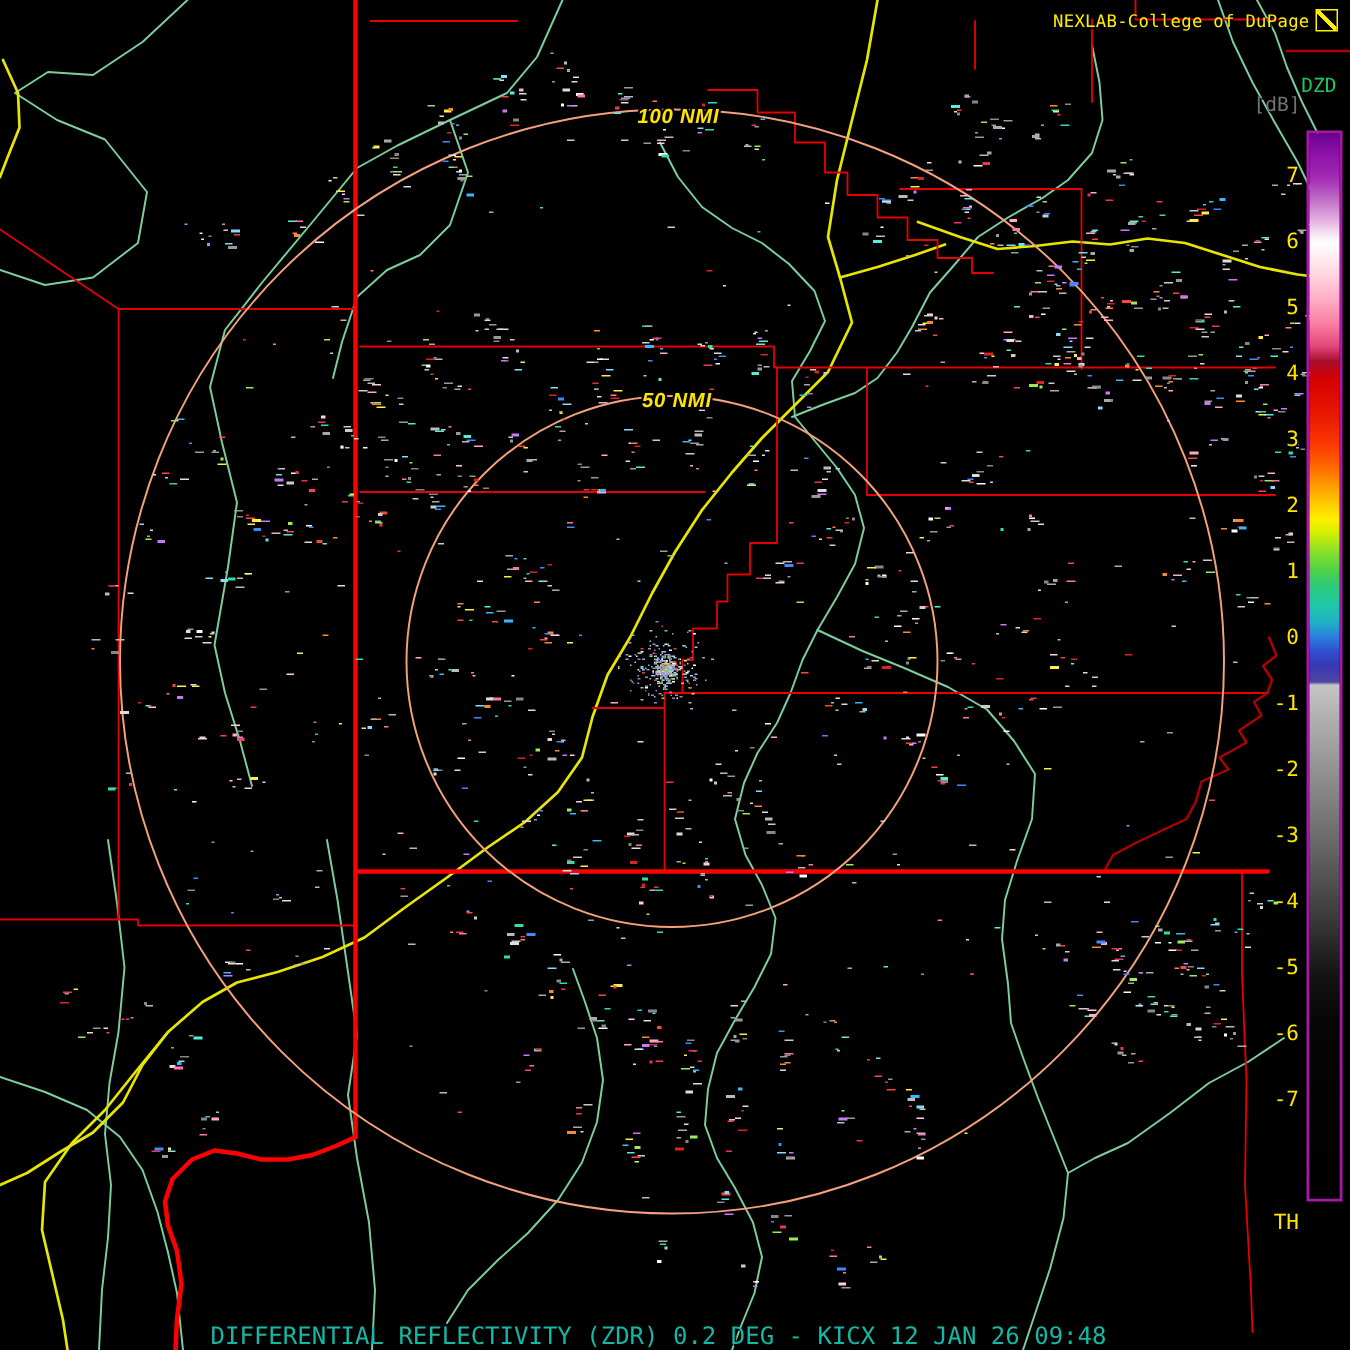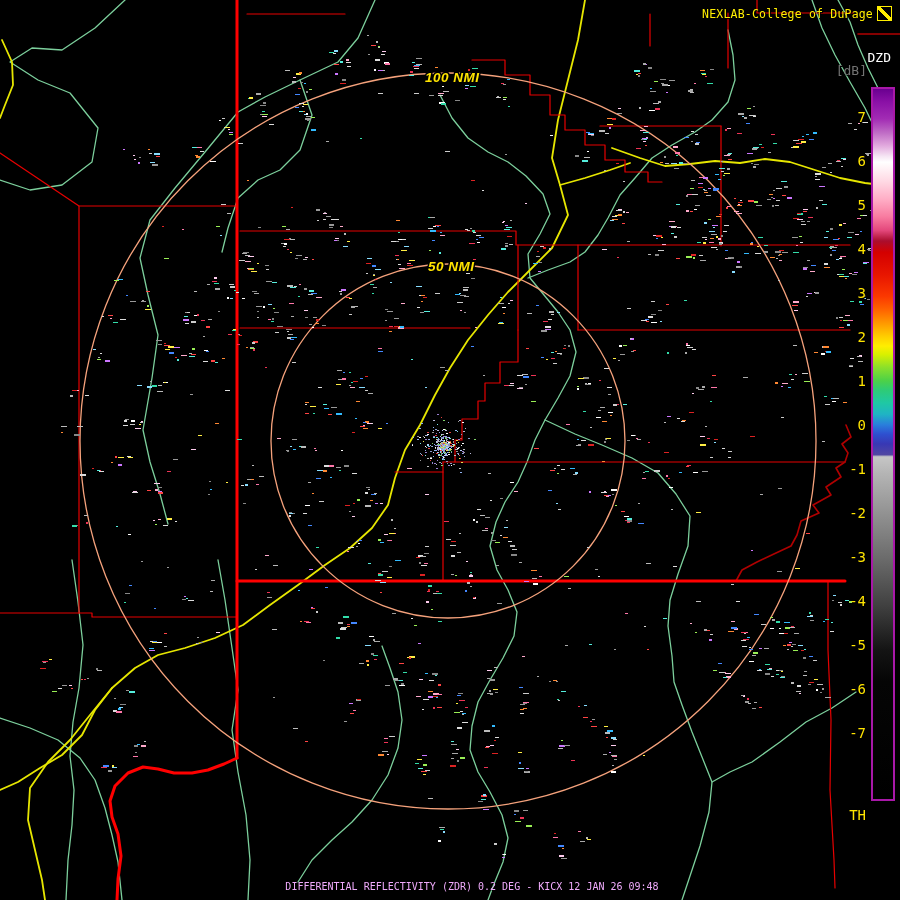--- a/index.html
+++ b/index.html
@@ -5,27 +5,27 @@
   html,body{margin:0;padding:0;background:#000;}
   body{width:900px;height:900px;position:relative;overflow:hidden;
        font-family:"DejaVu Sans Mono","Liberation Mono",monospace;}
   #map-svg{position:absolute;left:0;top:0;z-index:1;}
   .overlay{position:absolute;z-index:5;white-space:nowrap;}
   #brand{top:7px;right:27px;color:#ffee00;font-size:11.5px;letter-spacing:.2px;
          text-shadow:1px 1px 0 #000;}
   #cod-logo{top:6px;right:8px;width:13px;height:13px;border:1px solid #ffee00;
     background:linear-gradient(45deg,transparent 42%,#ffee00 42%,#ffee00 58%,transparent 58%),
                linear-gradient(135deg,#fff 0 2px,transparent 2px);}
-  #footer-title{top:881px;left:472px;transform:translateX(-50%);color:#f0abfc;
-                font-size:10px;text-shadow:1px 1px 0 #000;}
+  #footer-title{top:881px;left:439px;transform:translateX(-50%);color:#14b8a6;
+                font-size:16px;text-shadow:1px 1px 0 #000;}
   #colorbar{top:87px;left:871px;width:20px;height:710px;border:2px solid #a818a8;z-index:4;}
   #colorbar-grad{width:100%;height:100%;}
   .cb-label{position:absolute;right:34px;width:44px;text-align:right;color:#ffe400;
             font-size:14px;z-index:5;text-shadow:1px 1px 0 #000;}
-  #cb-product{top:50px;right:9px;color:#ffffff;font-size:13px;z-index:5;text-shadow:1px 1px 0 #000;}
+  #cb-product{top:50px;right:9px;color:#22c55e;font-size:13px;z-index:5;text-shadow:1px 1px 0 #000;}
   #cb-units{top:63px;right:33px;color:#737373;font-size:13px;z-index:5;text-shadow:1px 1px 0 #000;}
 </style>
 </head>
 <body>
 
 <svg id="map-svg" width="900" height="900" viewBox="0 0 900 900">
     <g>
       <polyline points="125,0 95,28 62,50 32,48 10,62 38,80 70,93 98,128 92,162 62,185 30,190 0,180" fill="none" stroke="#7ccf9c" stroke-width="1.3" stroke-linejoin="round" stroke-linecap="round"></polyline>
       <polyline points="375,0 358,38 338,62 300,80 265,97 238,112 205,152 175,188 150,220 140,258 148,295 158,335 152,378 143,430 150,462 160,494 168,524" fill="none" stroke="#7ccf9c" stroke-width="1.3" stroke-linejoin="round" stroke-linecap="round"></polyline>
       <polyline points="300,80 312,115 300,150 280,170 258,180 238,198 228,228 222,252" fill="none" stroke="#7ccf9c" stroke-width="1.3" stroke-linejoin="round" stroke-linecap="round"></polyline>

